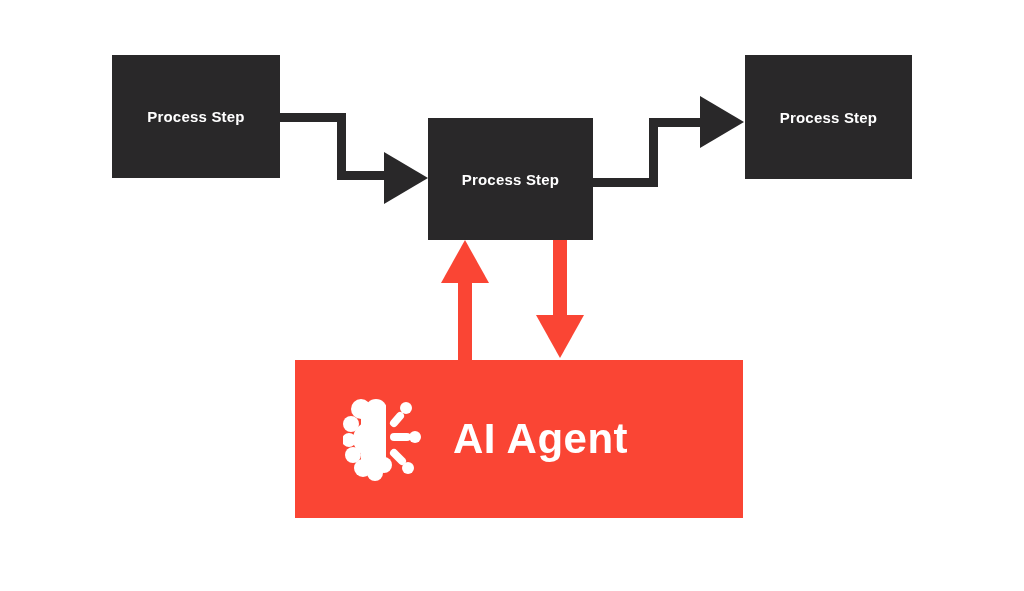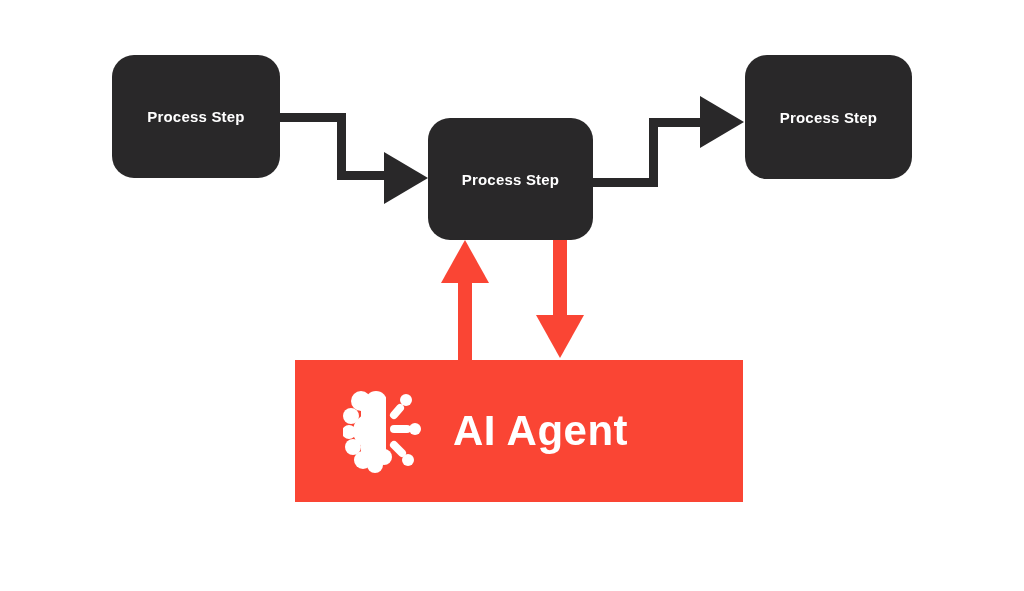--- a/index.html
+++ b/index.html
@@ -14,21 +14,20 @@
   .node {
     position: absolute;
     background: #292829;
     color: #ffffff;
     display: flex;
     align-items: center;
     justify-content: center;
     font-weight: bold;
     font-size: 15px;
     letter-spacing: 0.2px;
-    border-radius: 22px;
   }
   .node-1 { left: 112px; top: 55px;  width: 168px; height: 123px; }
   .node-2 { left: 428px; top: 118px; width: 165px; height: 122px; }
   .node-3 { left: 745px; top: 55px;  width: 167px; height: 124px; }
   .seg { position: absolute; background: #292829; }
   .arrow-right {
     position: absolute; width: 0; height: 0;
     border-top: 26px solid transparent;
     border-bottom: 26px solid transparent;
     border-left: 44px solid #292829;
@@ -41,21 +40,21 @@
     border-bottom: 43px solid #fa4534;
   }
   .arrow-down {
     position: absolute; width: 0; height: 0;
     border-left: 24px solid transparent;
     border-right: 24px solid transparent;
     border-top: 43px solid #fa4534;
   }
   .ai-box {
     position: absolute;
-    left: 295px; top: 360px; width: 448px; height: 142px;
+    left: 295px; top: 360px; width: 448px; height: 158px;
     background: #fa4534;
     color: #ffffff;
     display: flex;
     align-items: center;
     padding-left: 48px;
     box-sizing: border-box;
     gap: 30px;
   }
   .ai-label {
     font-size: 42px;

